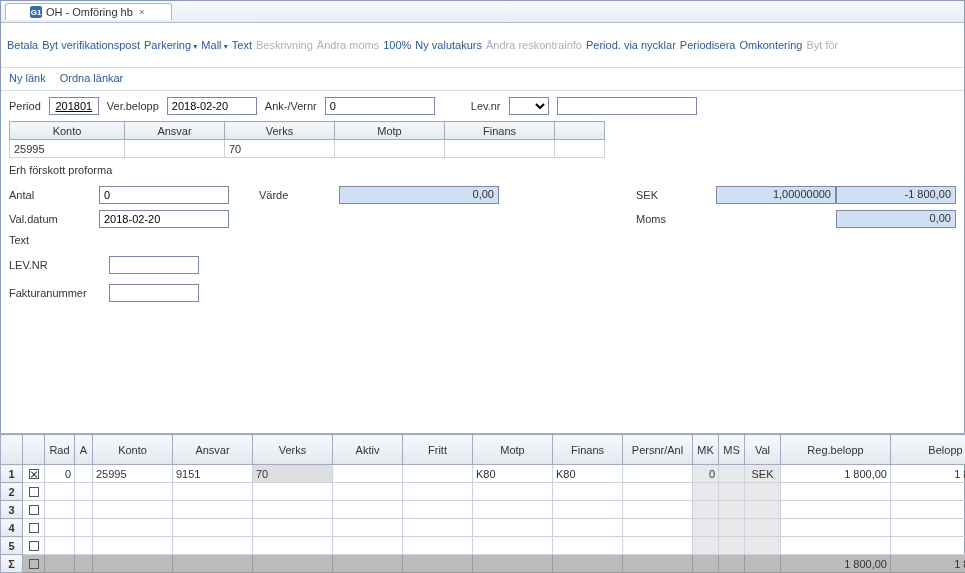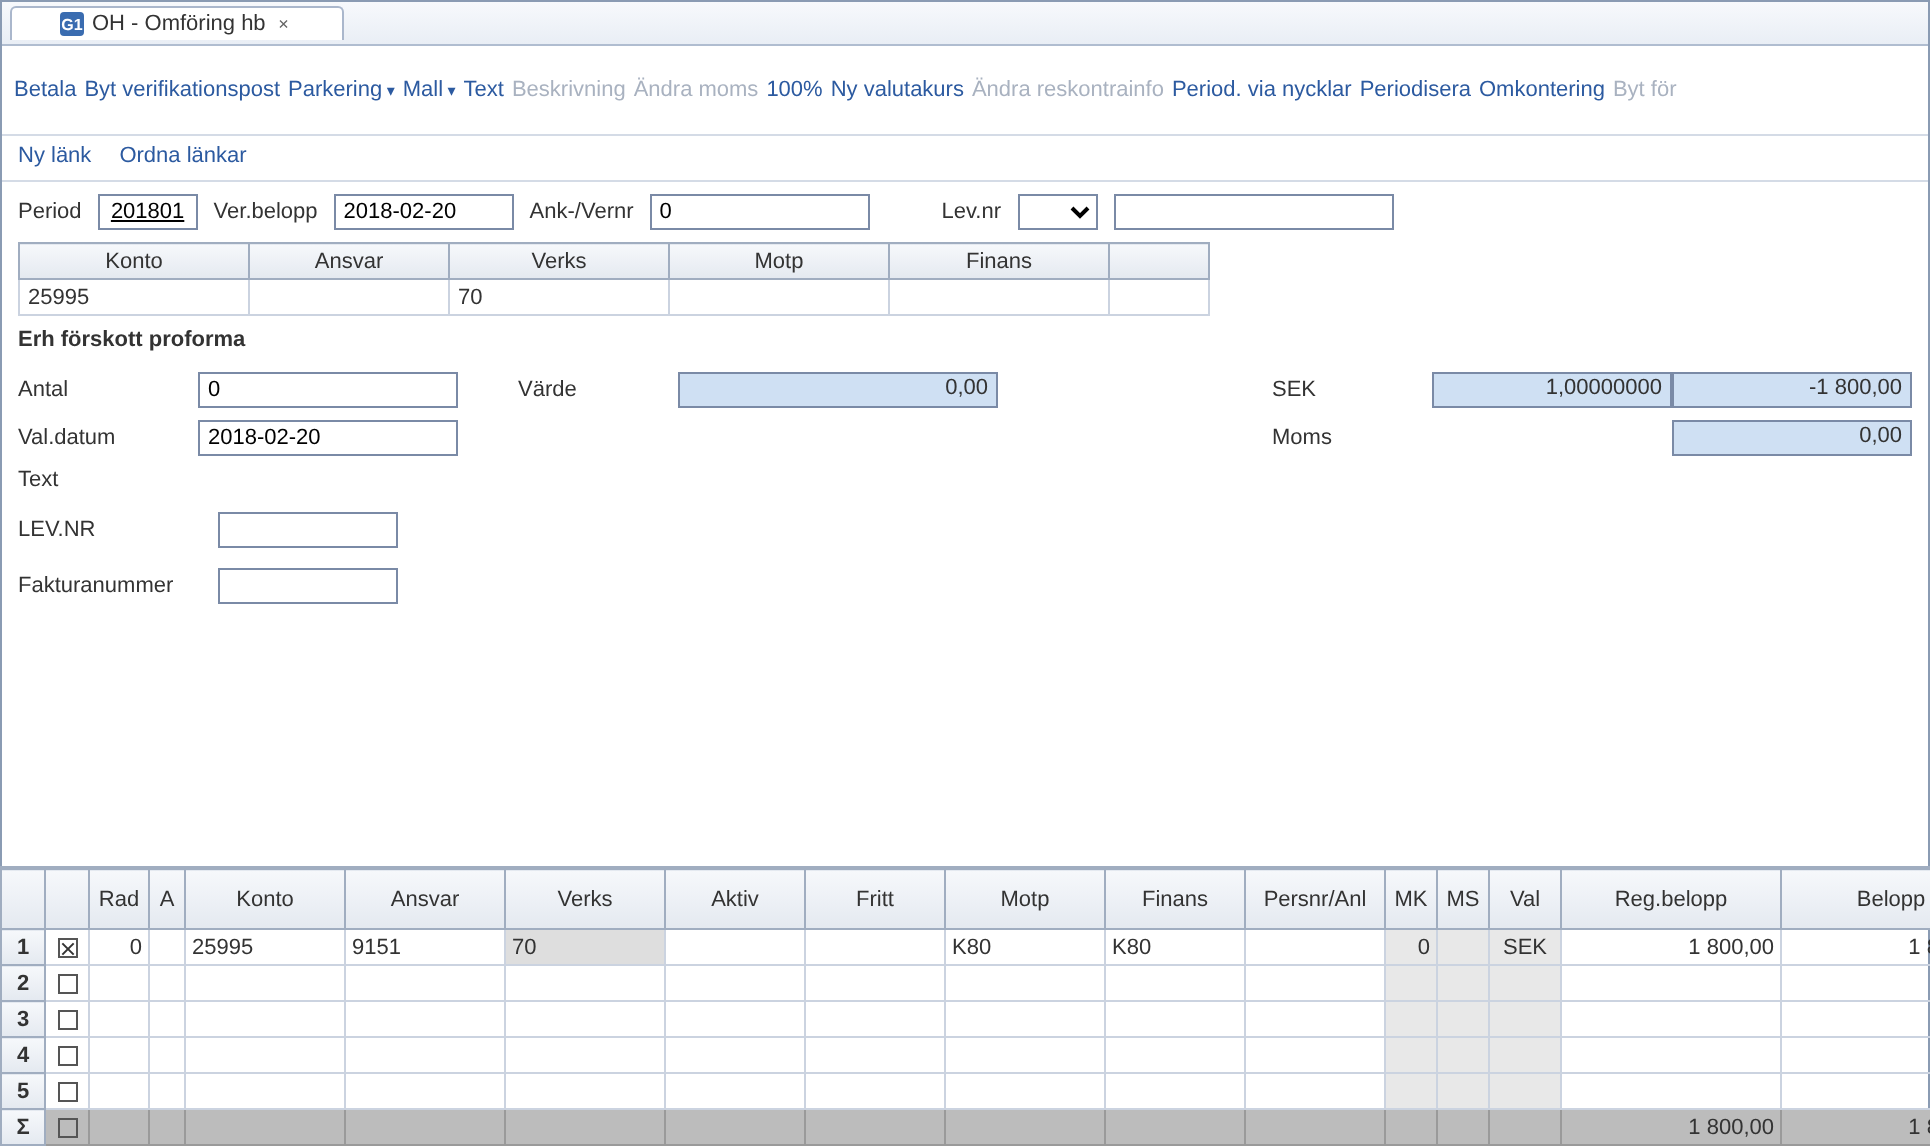--- a/index.html
+++ b/index.html
@@ -104,21 +104,21 @@
     border: 1px solid #cbd3e0;
     height: 18px;
     padding: 1px 4px;
     font-size: 11px;
   }
   .section {
     padding: 4px 8px;
     font-size: 11px;
   }
   .section-title { font-weight: normal; color: #222; }
-  .section-bold { font-weight: bold; margin-top: 2px; }
+  .section-bold { font-weight: normal; margin-top: 2px; }
   .kont-grid {
     display: grid;
     grid-template-columns: 90px 130px 110px 160px 1fr 80px 120px 120px;
     row-gap: 6px;
     align-items: center;
     padding: 6px 8px 0;
   }
   .kont-grid label { font-size: 11px; }
   .readonly-blue {
     background: #cfe0f3;

